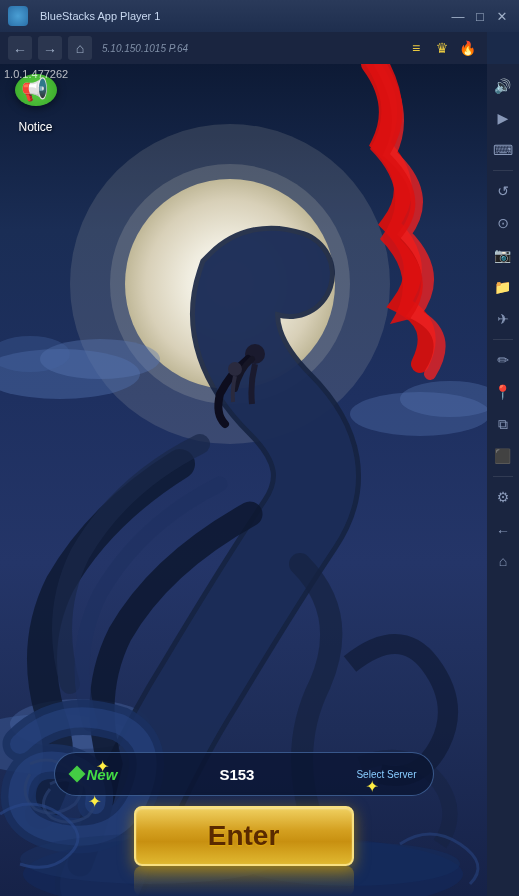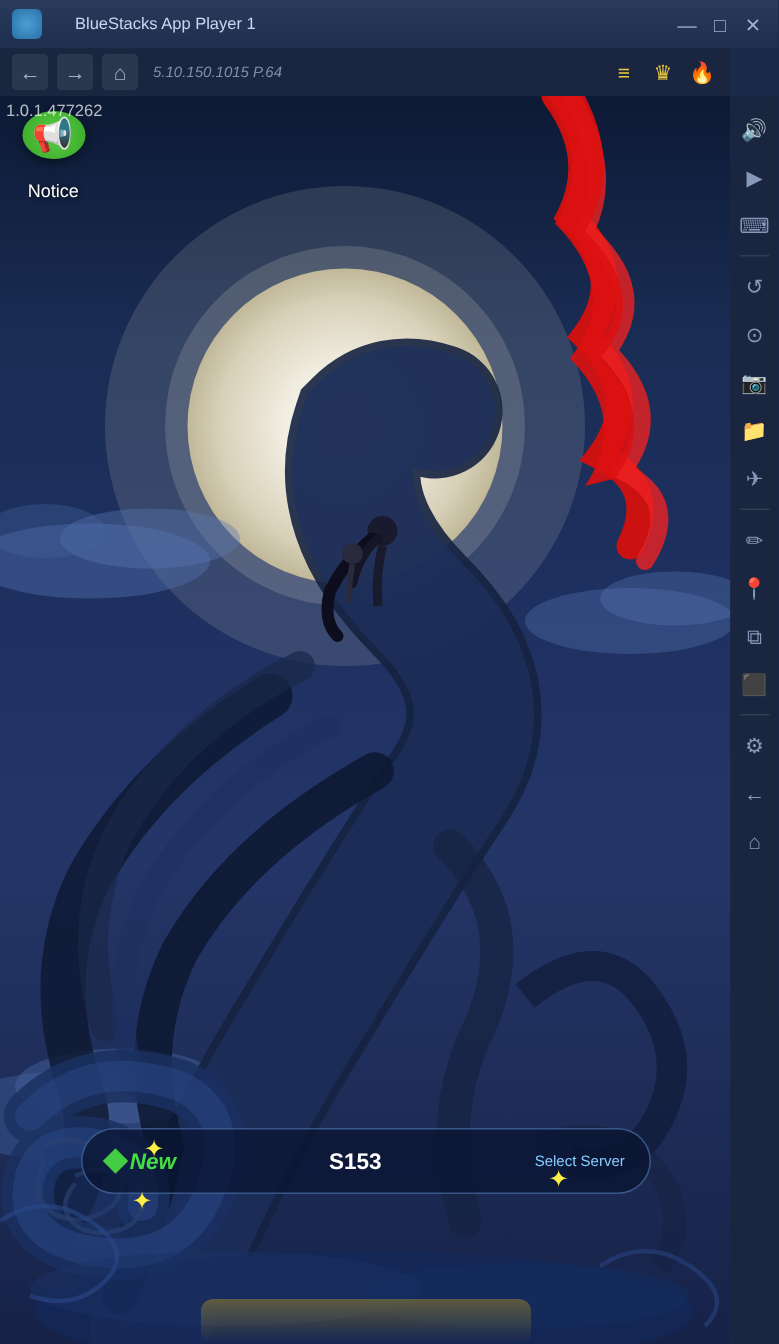--- a/index.html
+++ b/index.html
@@ -24,21 +24,21 @@
       padding: 0 8px;
       position: absolute;
       top: 0;
       left: 0;
       z-index: 100;
     }
 
     #title-bar-left {
       display: flex;
       align-items: center;
-      gap: 22px;
+      gap: 12px;
     }
 
     #app-icon {
       width: 20px;
       height: 20px;
       background: radial-gradient(circle, #4a9fd4, #2a6fa8);
       border-radius: 4px;
     }
 
     #title-text {
@@ -463,20 +463,23 @@
 
     <div id="bottom-bar">
       <div id="server-new">
         <div id="new-diamond"></div>
         <span id="new-label">New</span>
       </div>
       <span id="server-name">S153</span>
       <span id="select-server">Select Server</span>
     </div>
 
+    <div id="enter-btn">
+      <span id="enter-label">Enter</span>
+    </div>
 
     <div id="enter-btn-reflection"></div>
 
     <span class="sparkle" style="bottom: 120px; left: 96px;">✦</span>
     <span class="sparkle" style="bottom: 85px; left: 88px;">✦</span>
     <span class="sparkle" style="bottom: 100px; right: 108px;">✦</span>
   </div>
 </div>
 
 </body></html>

